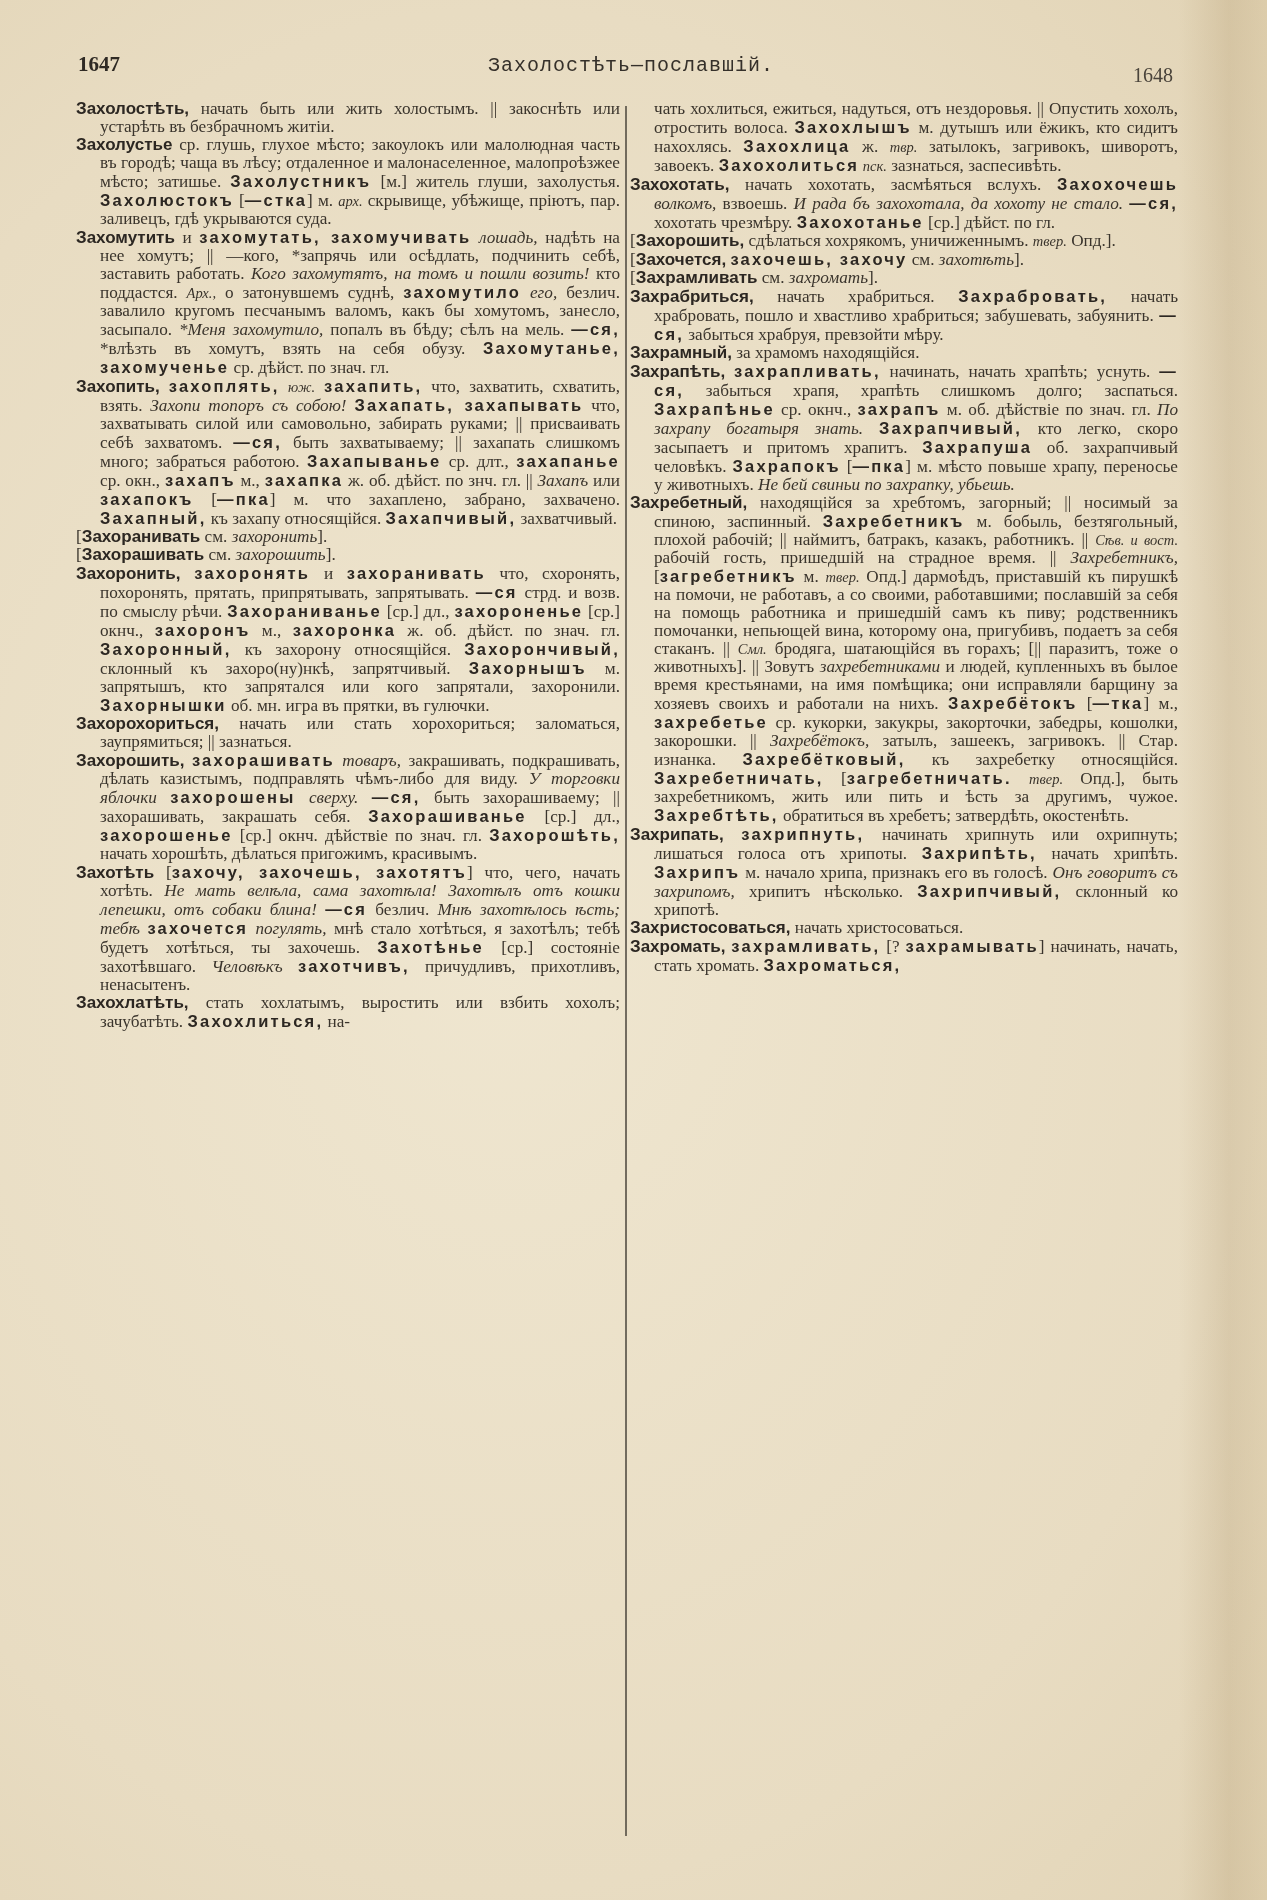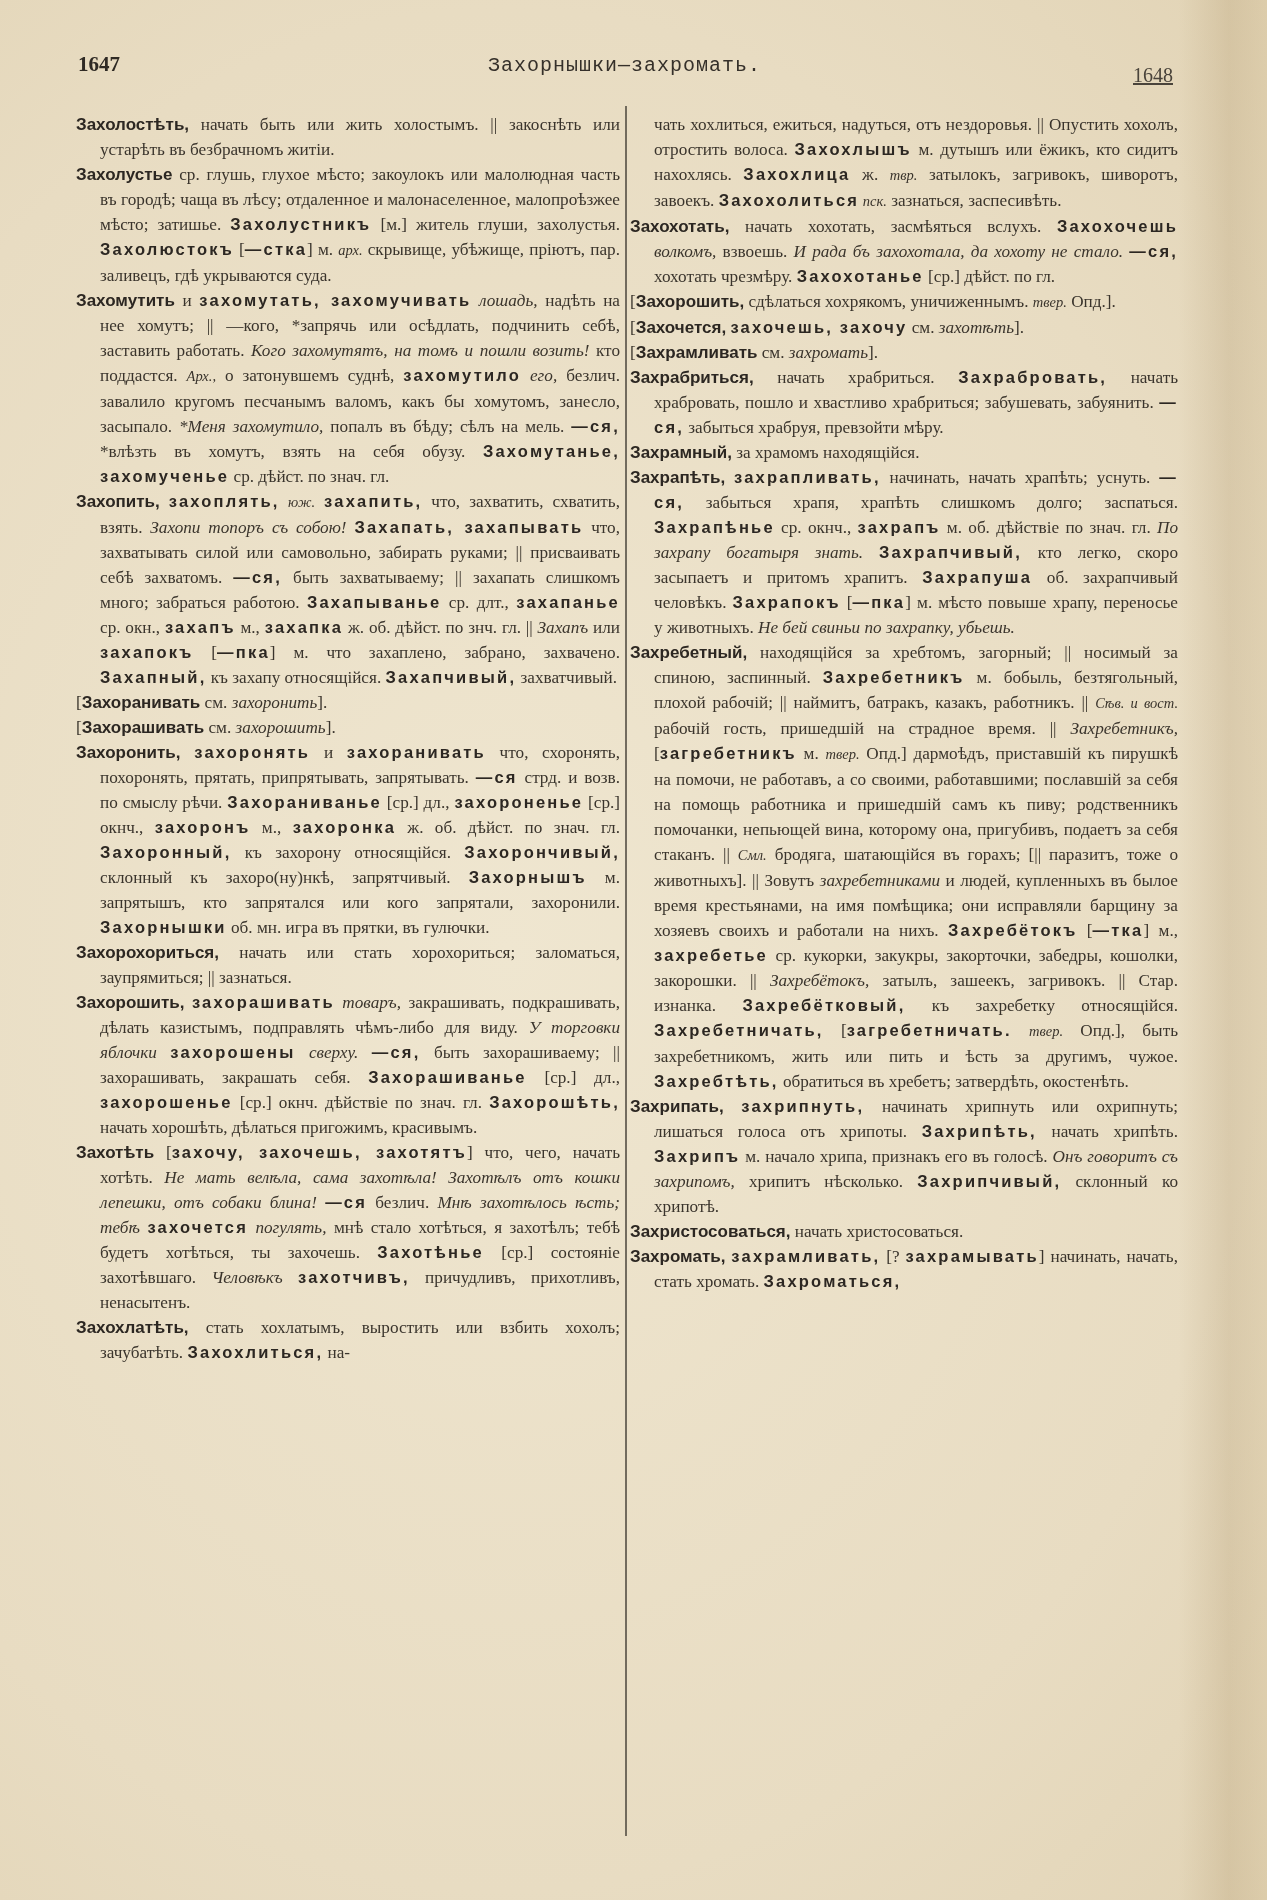--- a/index.html
+++ b/index.html
@@ -20,25 +20,25 @@
       position: absolute; left: 78px; top: 0;
       font-size: 21px; font-weight: bold; color: #2f2a24;
     }
     .running-title {
       position: absolute; left: 488px; top: 2px;
       font-family: "Liberation Mono", "DejaVu Sans Mono", monospace;
       font-size: 20px; letter-spacing: 1px; color: #35302a;
     }
     .page-num-right {
       position: absolute; left: 1133px; top: 12px;
-      font-size: 20px; color: #4a443b; text-decoration: underline;
+      font-size: 20px; color: #4a443b;
     }
     .column {
-      position: absolute; top: 112px;
-      font-size: 17.2px; line-height: 25px;
+      position: absolute; top: 100px;
+      font-size: 17.2px; line-height: 18px;
       text-align: justify;
     }
     .col-left { left: 76px; width: 544px; }
     .col-right { left: 630px; width: 548px; }
     .divider {
       position: absolute; left: 625px; top: 106px; width: 2px; height: 1730px;
       background: #4a443b; opacity: 0.75;
     }
     .entry {
       margin: 0; padding-left: 24px; text-indent: -24px;
@@ -48,21 +48,21 @@
     .sp { font-family: "Liberation Sans", "DejaVu Sans", sans-serif; font-weight: bold; letter-spacing: 2.2px; font-size: 16.5px; color: #2c2722; }
     .it { font-style: italic; }
     .sm { font-size: 14.5px; font-style: italic; }
     .n { }
   </style>
 </head>
 <body>
 
 <div class="page-header">
   <span class="page-num-left">1647</span>
-  <span class="running-title">Захорнышки—захромать.</span>
+  <span class="running-title">Захолостѣть—пославшій.</span>
   <span class="page-num-right">1648</span>
 </div>
 
 <div class="column col-left" id="col-left">
     <p class="entry"><span class="hw">Захолостѣть,</span><span class="n"> начать быть или жить холостымъ. || закоснѣть или устарѣть въ безбрачномъ житіи.</span></p>
     <p class="entry"><span class="hw">Захолустье</span><span class="n"> ср. глушь, глухое мѣсто; закоулокъ или малолюдная часть въ городѣ; чаща въ лѣсу; отдаленное и малонаселенное, малопроѣзжее мѣсто; затишье. </span><span class="sp">Захолустникъ</span><span class="n"> [м.] житель глуши, захолустья. </span><span class="sp">Захолюстокъ</span><span class="n"> [</span><span class="sp">—стка</span><span class="n">] м. </span><span class="sm">арх.</span><span class="n"> скрывище, убѣжище, пріютъ, пар. заливецъ, гдѣ укрываются суда.</span></p>
     <p class="entry"><span class="hw">Захомутить</span><span class="n"> и </span><span class="sp">захомутать, захомучивать</span><span class="it"> лошадь,</span><span class="n"> надѣть на нее хомутъ; || —кого, *запрячь или осѣдлать, подчинить себѣ, заставить работать. </span><span class="it">Кого захомутятъ, на томъ и пошли возить!</span><span class="n"> кто поддастся. </span><span class="sm">Арх.,</span><span class="n"> о затонувшемъ суднѣ, </span><span class="sp">захомутило</span><span class="it"> его,</span><span class="n"> безлич. завалило кругомъ песчанымъ валомъ, какъ бы хомутомъ, занесло, засыпало. </span><span class="it">*Меня захомутило,</span><span class="n"> попалъ въ бѣду; сѣлъ на мель. </span><span class="sp">—ся,</span><span class="n"> *влѣзть въ хомутъ, взять на себя обузу. </span><span class="sp">Захомутанье, захомученье</span><span class="n"> ср. дѣйст. по знач. гл.</span></p>
     <p class="entry"><span class="hw">Захопить,</span><span class="n"> </span><span class="sp">захоплять,</span><span class="sm"> юж.</span><span class="n"> </span><span class="sp">захапить,</span><span class="n"> что, захватить, схватить, взять. </span><span class="it">Захопи топоръ съ собою!</span><span class="n"> </span><span class="sp">Захапать, захапывать</span><span class="n"> что, захватывать силой или самовольно, забирать руками; || присваивать себѣ захватомъ. </span><span class="sp">—ся,</span><span class="n"> быть захватываему; || захапать слишкомъ много; забраться работою. </span><span class="sp">Захапыванье</span><span class="n"> ср. длт., </span><span class="sp">захапанье</span><span class="n"> ср. окн., </span><span class="sp">захапъ</span><span class="n"> м., </span><span class="sp">захапка</span><span class="n"> ж. об. дѣйст. по знч. гл. || </span><span class="it">Захапъ</span><span class="n"> или </span><span class="sp">захапокъ</span><span class="n"> [</span><span class="sp">—пка</span><span class="n">] м. что захаплено, забрано, захвачено. </span><span class="sp">Захапный,</span><span class="n"> къ захапу относящійся. </span><span class="sp">Захапчивый,</span><span class="n"> захватчивый.</span></p>
     <p class="entry"><span class="n">[</span><span class="hw">Захоранивать</span><span class="n"> см. </span><span class="it">захоронить</span><span class="n">].</span></p>
     <p class="entry"><span class="n">[</span><span class="hw">Захорашивать</span><span class="n"> см. </span><span class="it">захорошить</span><span class="n">].</span></p>

